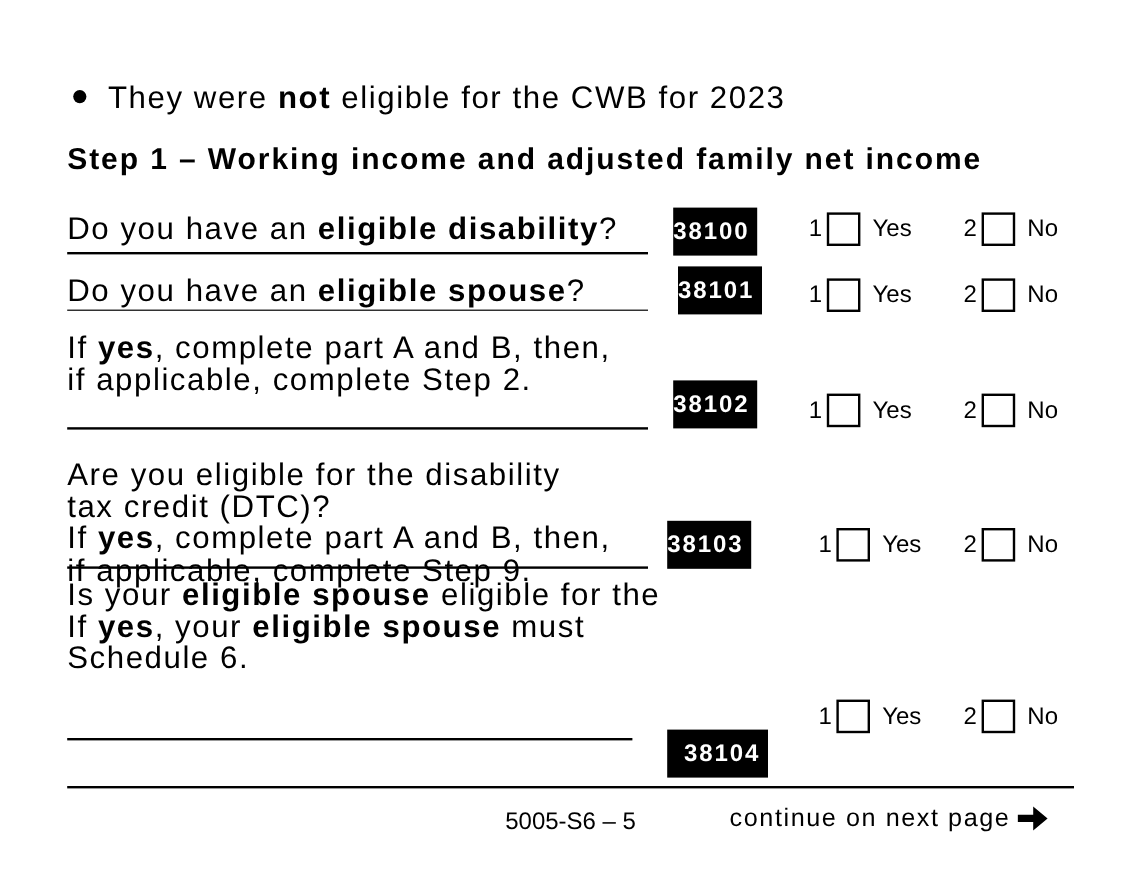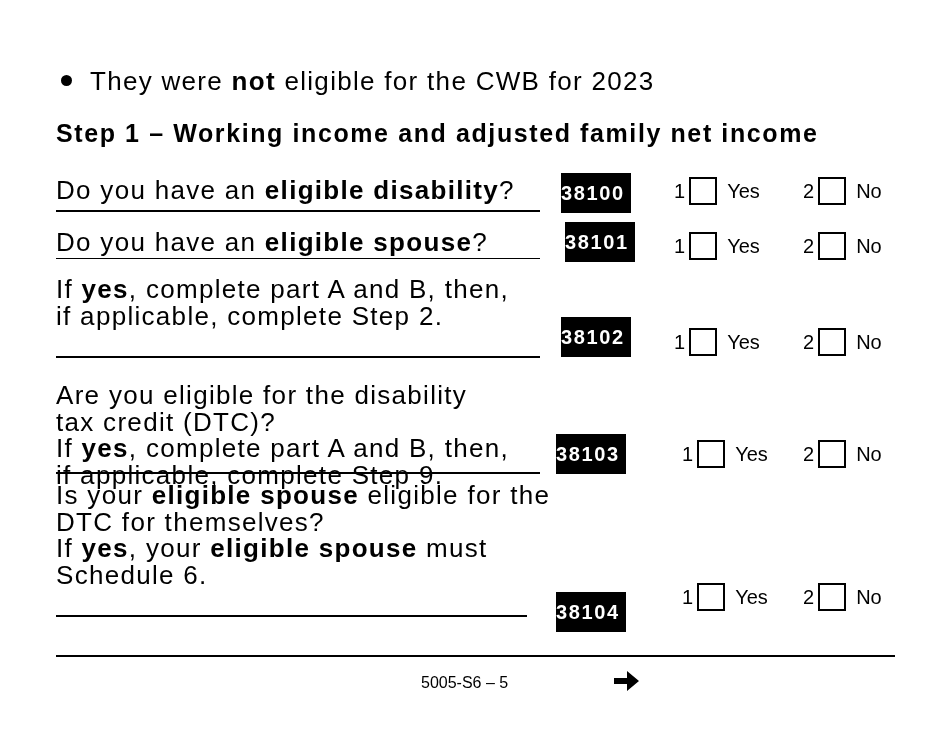--- a/index.html
+++ b/index.html
@@ -11,21 +11,21 @@
   .heading { font-size:25px; font-weight:bold; letter-spacing:1.6px; white-space:nowrap; }
   .rule { height:2px; background:#000; }
   .code { background:#000; color:#fff; font-weight:bold; font-size:20px; letter-spacing:1.6px;
           width:70px; height:40px; line-height:40px; text-align:left; }
   .opt { font-size:20px; white-space:nowrap; display:flex; align-items:center; }
   .box { width:28px; height:28px; border:2px solid #000; box-sizing:border-box; display:inline-block; margin:0 0 0 4px; }
   .num { display:inline-block; }
   .lbl { display:inline-block; margin-left:10px; }
   b { font-weight:bold; }
   .footer-rule { height:2px; background:#000; }
-  .pagenum { font-size:16px; white-space:nowrap; }
+  .pagenum { font-size:20px; white-space:nowrap; }
   .cont { font-size:21px; letter-spacing:1.3px; white-space:nowrap; display:flex; align-items:center; }
 </style>
 </head>
 <body>
 
 <div class="abs bullet-dot" style="left:61px; top:75px;"></div>
 <div class="abs txt" style="left:90px; top:68px;">
   <span>They were </span><b>not</b><span> eligible for the CWB for 2023</span>
 </div>
 
@@ -98,38 +98,38 @@
   <span class="lbl">Yes</span>
 </div>
 <div class="abs opt" style="left:803px; top:440px;">
   <span class="num">2</span>
   <span class="box"></span>
   <span class="lbl">No</span>
 </div>
 
 <div class="abs txt" style="left:56px; top:482px;">
   <div><span>Is your </span><b>eligible spouse</b><span> eligible for the</span></div>
-  <div><span>DTC for themselves?</span></div>
   <div><span>If </span><b>yes</b><span>, your </span><b>eligible spouse</b><span> must</span></div>
   <div><span>Schedule 6.</span></div>
 </div>
 <div class="abs rule" style="left:56px; top:615px; width:471px;"></div>
-<div class="abs code" style="left:556px; top:592px;">38104</div>
+<div class="abs code" style="left:556px; top:608px;padding-left:14px;">38104</div>
 <div class="abs opt" style="left:682px; top:583px;">
   <span class="num">1</span>
   <span class="box"></span>
   <span class="lbl">Yes</span>
 </div>
 <div class="abs opt" style="left:803px; top:583px;">
   <span class="num">2</span>
   <span class="box"></span>
   <span class="lbl">No</span>
 </div>
 
 <div class="abs footer-rule" style="left:56px; top:655px; width:839px;"></div>
 <div class="abs pagenum" style="left:421px; top:674px;">5005-S6 – 5</div>
 <div class="abs cont" style="left:608px; top:670px;">
+  <span>continue on next page</span>
   <span style="margin-left:6px; display:inline-block; width:26px; height:22px;">
     <svg width="26" height="22" viewBox="0 0 26 22">
         <path d="M0 8 H13 V1 L25 11 L13 21 V14 H0 Z" fill="#000"></path>
       </svg>
   </span>
 </div>
 
 </body></html>

